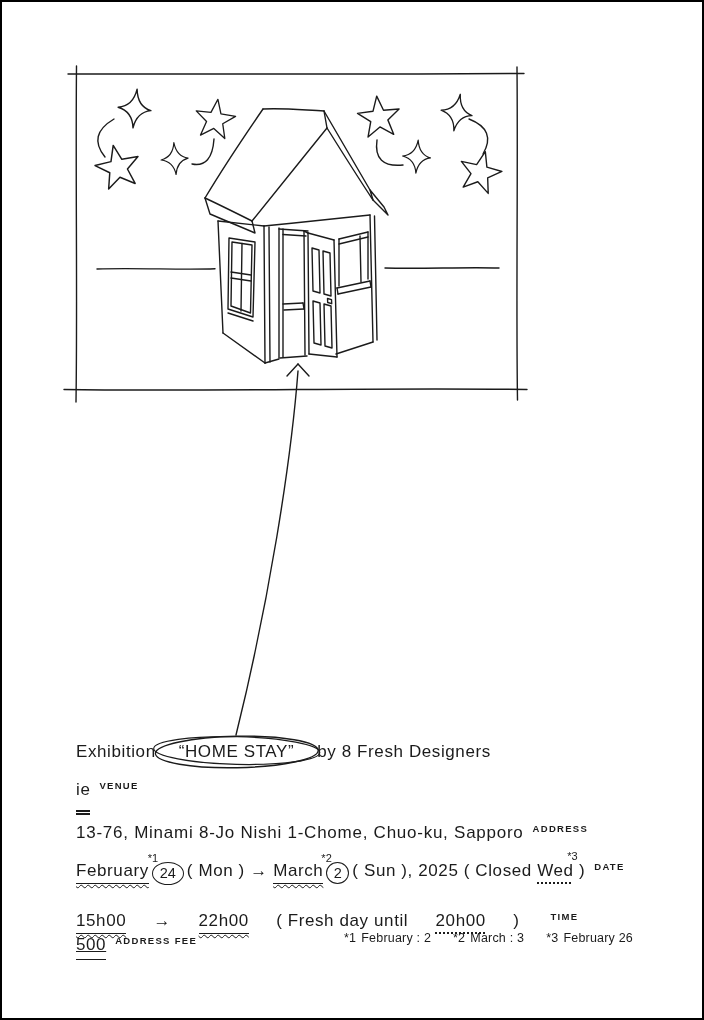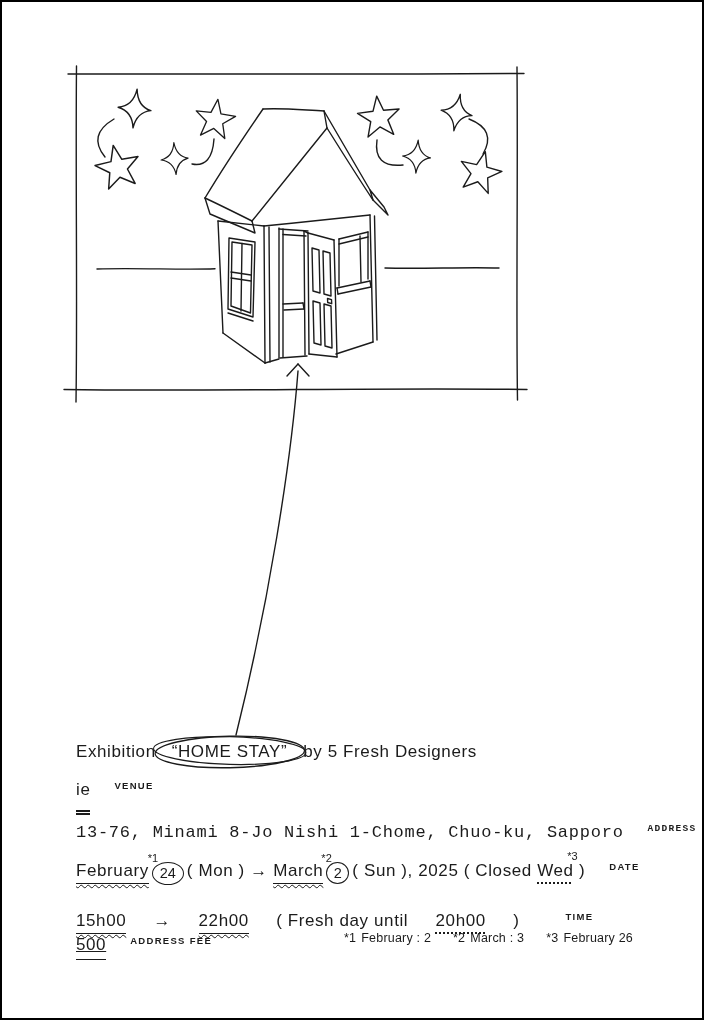--- a/index.html
+++ b/index.html
@@ -22,37 +22,37 @@
     text-decoration-thickness:1px; text-underline-offset:8px;
   }
   .u-dotted {
     text-decoration-line:underline; text-decoration-style:dotted;
     text-decoration-thickness:2px; text-underline-offset:6px;margin-top:12px;
   }
   .u-double { border-bottom:5px double currentColor; padding-bottom:8px; }
   .u-solid  { border-bottom:1.6px solid currentColor; padding-bottom:2px;text-decoration:underline; }
   .meta {
     display:inline-block; font-size:9.5px; font-weight:600;
-    letter-spacing:1.3px; transform:translateY(-6px); margin-left:24px;
+    letter-spacing:1.3px; transform:translateY(-6px); margin-left:9px;
     white-space:nowrap;
   }
   .circle {
     display:inline-flex; justify-content:center; align-items:center;
     border:1.6px solid currentColor; border-radius:50%;
     font-size:14.5px; letter-spacing:0; position:relative;
     transform:translateY(2px); margin:0 3px; box-sizing:border-box;
   }
   .c24 { width:32px; height:23px; }
   .c2  { width:23px; height:22px; }
   .note { position:absolute; font-size:11px; font-weight:500; letter-spacing:0; }
   .note-1 { top:-17px; left:-5px; }
   .note-2 { top:-17px; left:-6px; }
   .note-3 { top:-15px; right:-4px; }
   .wed-wrap { position:relative; display:inline-block; }
-  .hl { position:relative; display:inline-block; padding:0 16px; }
+  .hl { position:relative; display:inline-block; padding:0 23px; }
   .hl-ellipse {
     position:absolute; left:-4px; top:-10px; width:calc(100% + 8px); height:42px;
     pointer-events:none; overflow:visible;
   }
   .footnotes {
     position:absolute; z-index:2; display:flex; gap:22px;
     font-size:12.5px; font-weight:500; letter-spacing:.2px;
   }
   .fn { display:flex; gap:5px; align-items:baseline; }
 </style>
@@ -165,28 +165,28 @@
         <path d="M285,374 L296,362"></path>
         <path d="M296,362 L307,374"></path>
       </g>
     </g>
   </svg>
 
   <div class="line" id="line-title" style="left:74px; top:738px;">
     <span>Exhibition</span><span class="hl"><svg class="hl-ellipse" viewBox="0 0 200 44" preserveAspectRatio="none">
           <ellipse cx="100" cy="23" rx="96" ry="16.5" fill="none" stroke="#1b1b1b" stroke-width="1.5" transform="rotate(-1 100 22)"></ellipse>
           <ellipse cx="100" cy="21.5" rx="98" ry="14.5" fill="none" stroke="#1b1b1b" stroke-width="1.3" transform="rotate(1.2 100 22)"></ellipse>
-        </svg><span>“HOME STAY”</span></span><span>by 5 Fresh Designers</span>
+        </svg><span>“HOME STAY”</span></span><span>by 8 Fresh Designers</span>
   </div>
 
   <div class="line" id="line-venue" style="left:74px; top:776px;">
     <span class="u-double">ie</span><span class="meta">VENUE</span>
   </div>
 
-  <div class="line" id="line-address" style="left:74px; top:819px; letter-spacing:.75px;font-family:Liberation Mono, monospace;">
+  <div class="line" id="line-address" style="left:74px; top:819px; letter-spacing:.75px;">
     <span>13-76, Minami 8-Jo Nishi 1-Chome, Chuo-ku, Sapporo</span><span class="meta">ADDRESS</span>
   </div>
 
   <div class="line" id="line-date" style="left:74px; top:857px;">
     <span class="u-wavy">February</span><span class="circle c24"><span>24</span><span class="note note-1">*1</span></span><span>( Mon ) → </span><span class="u-wavy">March</span><span class="circle c2"><span>2</span><span class="note note-2">*2</span></span><span>( Sun ), 2025 ( Closed </span><span class="wed-wrap"><span class="u-dotted">Wed</span><span class="note note-3">*3</span></span><span> )</span><span class="meta">DATE</span>
   </div>
 
   <div class="line" id="line-time" style="left:74px; top:895px;gap:22px;">
     <span class="u-wavy">15h00</span><span> → </span><span class="u-wavy">22h00</span><span> ( Fresh day until </span><span class="u-dotted">20h00</span><span> )</span><span class="meta">TIME</span>
   </div>

